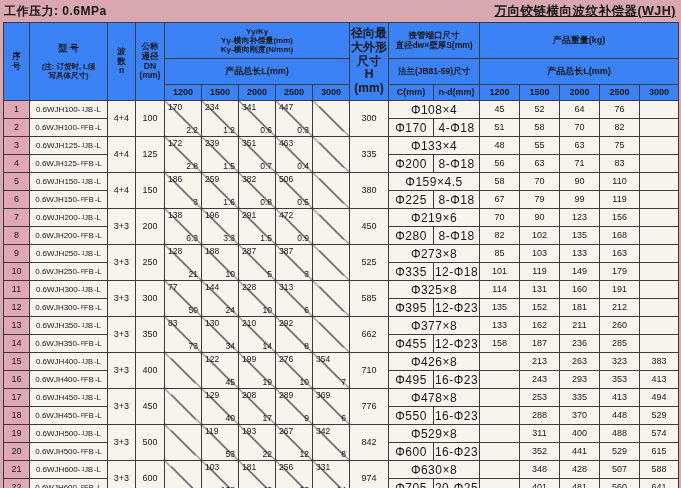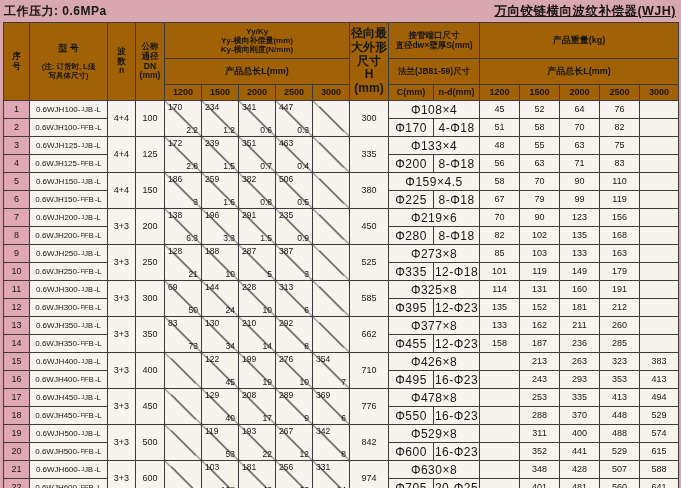--- a/index.html
+++ b/index.html
@@ -19,21 +19,21 @@
   table{
     border-collapse:collapse;table-layout:fixed;
     width:675px;margin:0 3px;
   }
   th,td{
     border:1px solid #3b3b3b;
     padding:0;text-align:center;vertical-align:middle;
     overflow:hidden;
   }
   thead th{
-    background:#a16207;
+    background:#3b82f6;
     font-weight:bold;
     white-space:pre-line;
     font-size:8.5px;line-height:1.15;
   }
   thead tr.r1{height:36px;}
   thead tr.r2{height:26px;}
   thead tr.r3{height:16px;}
   th.num{font-size:9px;}
   th.model-h .t{font-size:9px;display:block;}
   th.model-h .n{font-size:7.5px;display:block;font-weight:bold;}
@@ -289,21 +289,21 @@
           </td>
           <td class="diag" rowspan="2">
             <span class="yv">196</span>
             <span class="kv">3.3</span>
           </td>
           <td class="diag" rowspan="2">
             <span class="yv">291</span>
             <span class="kv">1.5</span>
           </td>
           <td class="diag" rowspan="2">
-            <span class="yv">235</span>
+            <span class="yv">472</span>
             <span class="kv">0.9</span>
           </td>
           <td class="diag" rowspan="2"></td>
           <td rowspan="2">450</td>
           <td class="pipe" colspan="2">Φ219×6</td>
           <td>70</td>
           <td>90</td>
           <td>123</td>
           <td>156</td>
           <td></td>
@@ -371,21 +371,21 @@
         </tr>
         <tr>
           <td class="seq">11</td>
           <td class="model"><span>0.6WJH300-</span><span class="stk">
               <span class="s">J</span>
               <span class="b">JB</span>
             </span><span>-L</span></td>
           <td rowspan="2">3+3</td>
           <td rowspan="2">300</td>
           <td class="diag" rowspan="2">
-            <span class="yv">69</span>
+            <span class="yv">77</span>
             <span class="kv">50</span>
           </td>
           <td class="diag" rowspan="2">
             <span class="yv">144</span>
             <span class="kv">24</span>
           </td>
           <td class="diag" rowspan="2">
             <span class="yv">228</span>
             <span class="kv">10</span>
           </td>

